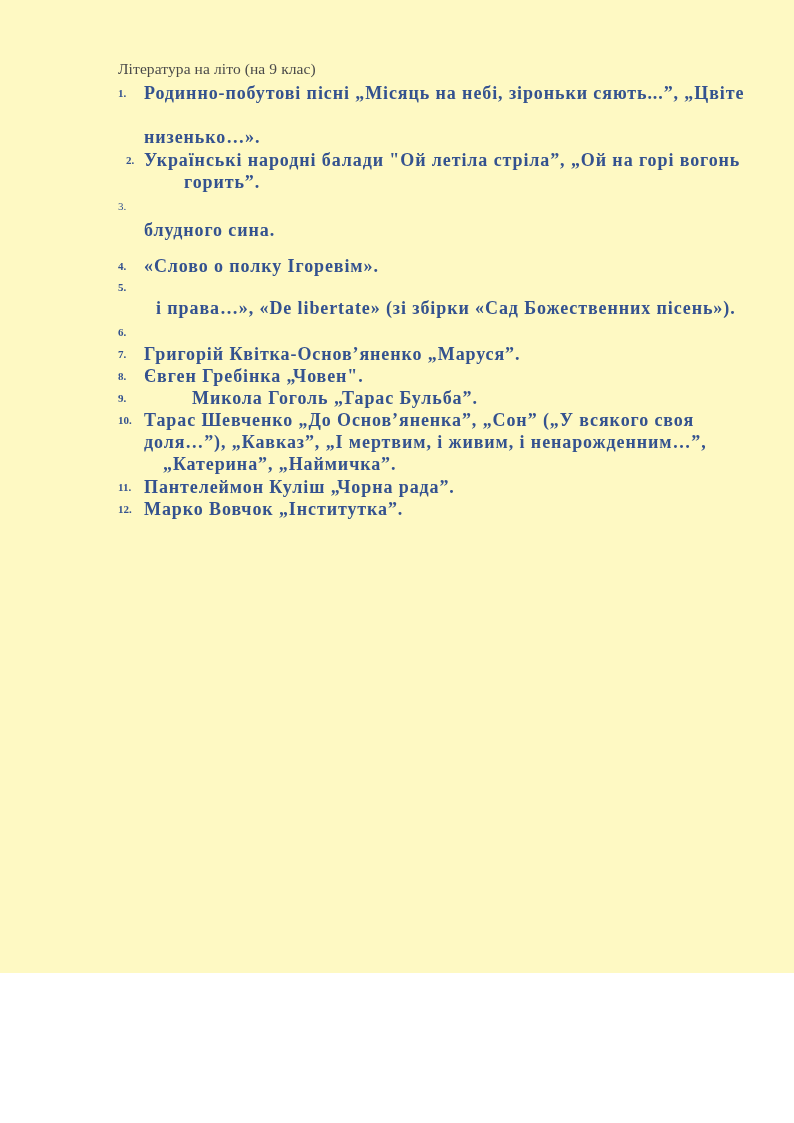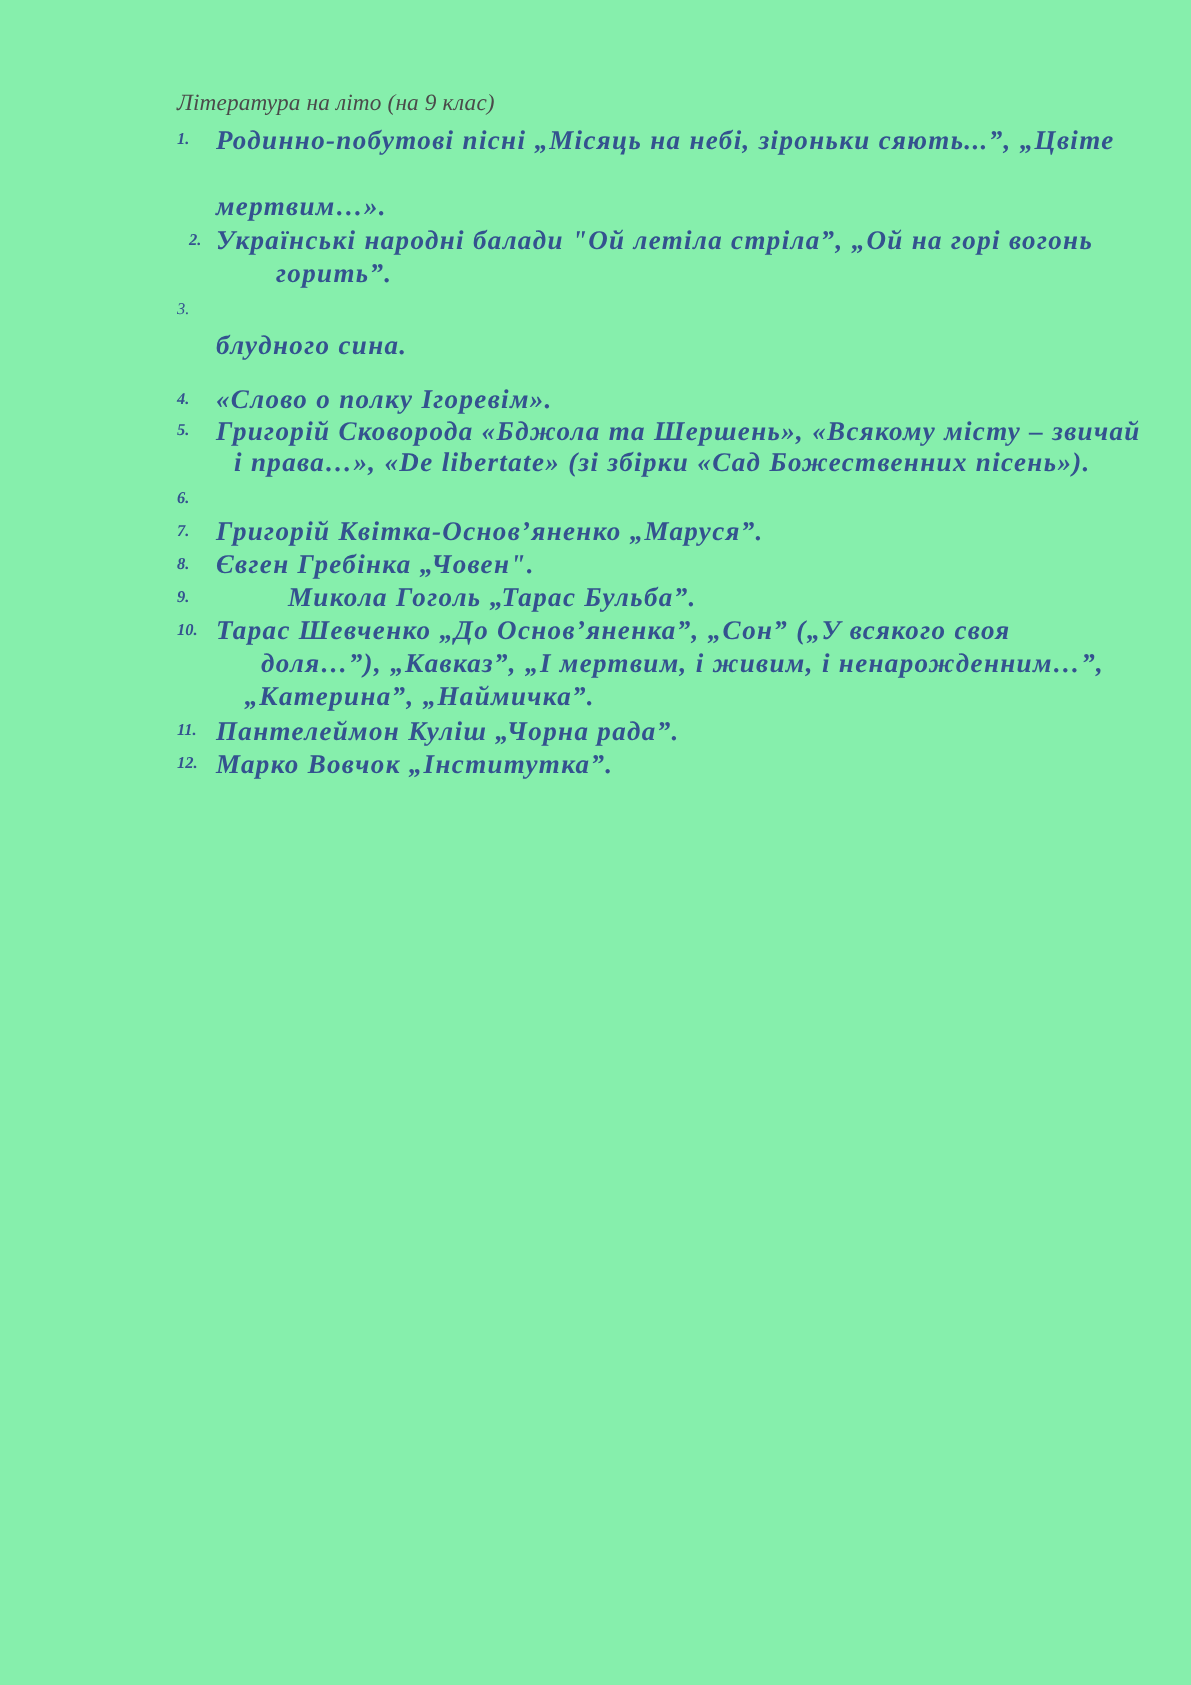--- a/index.html
+++ b/index.html
@@ -1,17 +1,17 @@
 <!DOCTYPE html>
 <html><head>
   <meta charset="utf-8">
   <style>
     html, body { margin: 0; padding: 0; background: #ffffff; }
     body { width: 794px; height: 1123px; position: relative; overflow: hidden; }
-    .page { position: absolute; left: 0; top: 0; width: 794px; height: 1123px; background: #86efac; font-style: italic; }
+    .page { position: absolute; left: 0; top: 0; width: 794px; height: 973px; background: #fef9c3; }
     .title {
       position: absolute; left: 118px; top: 60px;
       font-family: "Liberation Serif", serif; font-size: 15.5px; color: #4a4a4a;
       letter-spacing: 0.1px;
     }
     .item {
       position: absolute;
       font-family: "Liberation Serif", serif;
       font-weight: bold;
       font-size: 18px;
@@ -31,50 +31,49 @@
     .num.plain { font-weight: normal; }
   </style>
 </head>
 <body>
 
 <div class="page">
   <div class="title">Література на літо (на 9 клас)</div>
 
   <div class="num" style="left:118px; top:82px;">1.</div>
   <div class="item" style="left:144px; top:82px;">Родинно-побутові пісні „Місяць на небі, зіроньки сяють...”,  „Цвіте</div>
-  <div class="item" style="left:144px; top:126px;">мертвим…».</div>
+  <div class="item" style="left:144px; top:126px;">низенько…».</div>
 
   <div class="num" style="left:126px; top:149px;">2.</div>
   <div class="item" style="left:144px; top:149px;">Українські народні балади "Ой летіла стріла”, „Ой на горі вогонь</div>
   <div class="item" style="left:152px; top:171px;margin-left:32px;">горить”.</div>
 
   <div class="num plain" style="left:118px; top:195px;">3.</div>
   <div class="item" style="left:144px; top:219px;">блудного сина.</div>
 
   <div class="num" style="left:118px; top:255px;">4.</div>
   <div class="item" style="left:144px; top:255px;">«Слово о полку Ігоревім».</div>
 
   <div class="num" style="left:118px; top:276px;">5.</div>
-  <div class="item" style="left:144px; top:276px;">Григорій Сковорода «Бджола та Шершень», «Всякому місту – звичай</div>
   <div class="item" style="left:156px; top:297px;">і права…», «De libertate» (зі збірки «Сад Божественних пісень»).</div>
 
   <div class="num" style="left:118px; top:321px;">6.</div>
 
   <div class="num" style="left:118px; top:343px;">7.</div>
   <div class="item" style="left:144px; top:343px;">Григорій Квітка-Основ’яненко „Маруся”.</div>
 
   <div class="num" style="left:118px; top:365px;">8.</div>
   <div class="item" style="left:144px; top:365px;">Євген Гребінка „Човен".</div>
 
   <div class="num" style="left:118px; top:387px;">9.</div>
   <div class="item" style="left:144px; top:387px;margin-left:48px;">Микола Гоголь „Тарас Бульба”.</div>
 
   <div class="num" style="left:118px; top:409px;">10.</div>
   <div class="item" style="left:144px; top:409px;">Тарас Шевченко „До Основ’яненка”, „Сон” („У всякого своя</div>
-  <div class="item" style="left:144px; top:431px;margin-left:30px;">доля…”), „Кавказ”, „І мертвим, і живим, і ненарожденним…”,</div>
+  <div class="item" style="left:144px; top:431px;">доля…”), „Кавказ”, „І мертвим, і живим, і ненарожденним…”,</div>
   <div class="item" style="left:144px; top:453px;margin-left:19px;">„Катерина”, „Наймичка”.</div>
 
   <div class="num" style="left:118px; top:476px;">11.</div>
   <div class="item" style="left:144px; top:476px;">Пантелеймон Куліш „Чорна рада”.</div>
 
   <div class="num" style="left:118px; top:498px;">12.</div>
   <div class="item" style="left:144px; top:498px;">Марко Вовчок „Інститутка”.</div>
 </div>
 
 </body></html>

